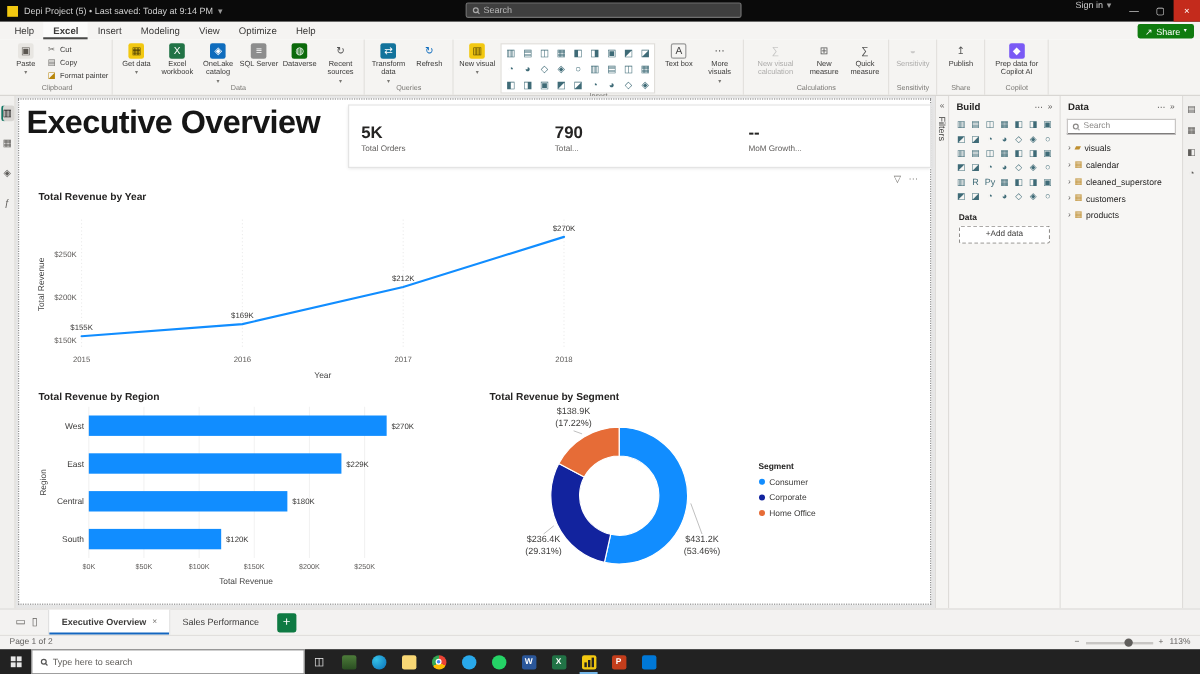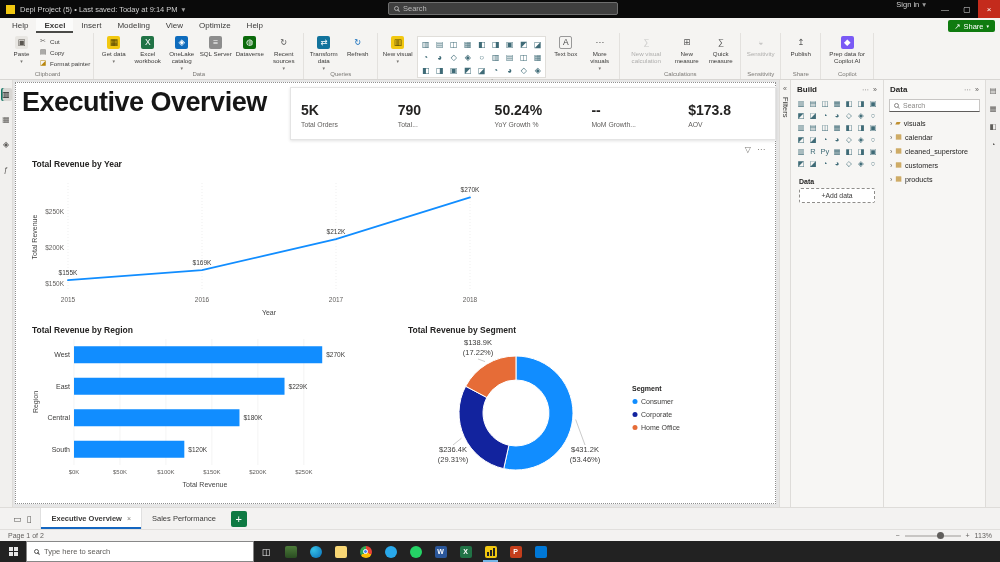--- a/index.html
+++ b/index.html
@@ -344,30 +344,22 @@
         <div class="kpi-strip" id="kpi-strip">
             <div class="kpi">
               <div class="kpi-value">5K</div>
               <div class="kpi-label">Total Orders</div>
             </div>
             <div class="kpi">
               <div class="kpi-value">790</div>
               <div class="kpi-label">Total...</div>
             </div>
             <div class="kpi">
-              <div class="kpi-value">50.24%</div>
-              <div class="kpi-label">YoY Growth %</div>
-            </div>
-            <div class="kpi">
               <div class="kpi-value">--</div>
               <div class="kpi-label">MoM Growth...</div>
-            </div>
-            <div class="kpi">
-              <div class="kpi-value">$173.8</div>
-              <div class="kpi-label">AOV</div>
             </div>
           </div>
         <div class="visual-header">
           <span>▽</span>
           <span>⋯</span>
         </div>
         <div class="visual line-visual">
           <div class="visual-title">Total Revenue by Year</div>
           <div id="line-chart"><svg width="454" height="148" viewBox="0 0 454 148">
                 <line x1="40" y1="14" x2="40" y2="122" stroke="#dcdcdc" stroke-width="0.5" stroke-dasharray="1,2"></line>

